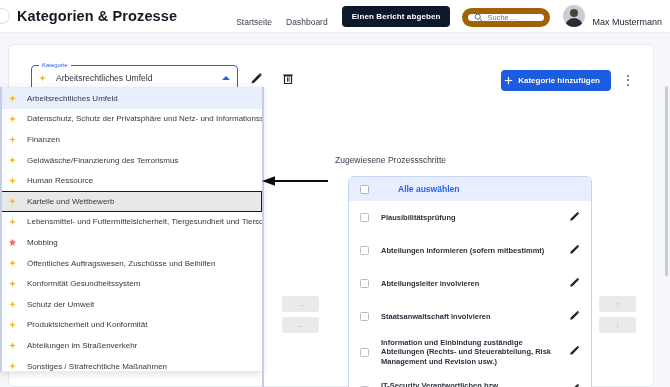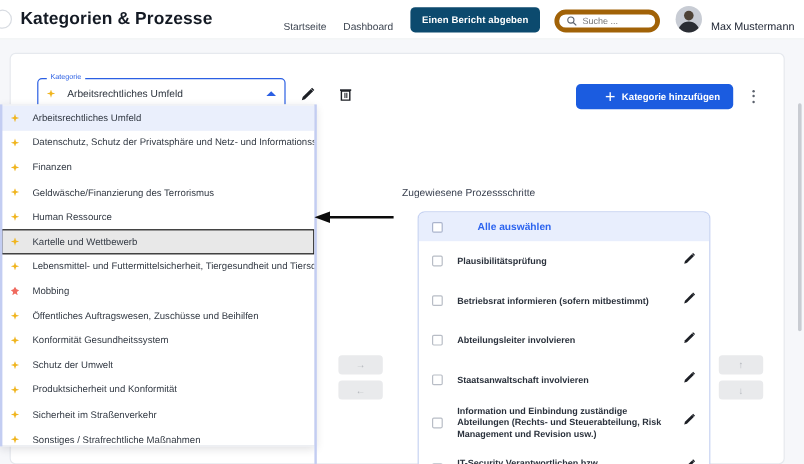--- a/index.html
+++ b/index.html
@@ -23,26 +23,26 @@
   }
   .page-title {
     margin-left:17px; font-size:14.5px; font-weight:bold; color:#141a24;
     letter-spacing:0.1px; white-space:nowrap;
   }
   .header-right { margin-left:auto; display:flex; align-items:flex-end; padding-right:8px; }
   .nav-link {
     font-size:8.5px; color:#3c4450; margin-right:14px; white-space:nowrap; cursor:pointer;
   }
   .report-btn {
-    background:#0c4a6e; color:#ffffff; font-size:8px; font-weight:bold;
+    background:#0f172a; color:#ffffff; font-size:8px; font-weight:bold;
     border-radius:4px; padding:6px 10px; white-space:nowrap; cursor:pointer;
     border:none; letter-spacing:0.1px;
   }
   .search-box {
-    margin-left:12px; width:88px; height:19px; border:4px solid #a16207;
+    margin-left:12px; width:88px; height:19px; border:6px solid #a16207;
     border-radius:10px; display:flex; align-items:center; padding:0 6px;
     background:#ffffff;
   }
   .search-box svg { flex:0 0 auto; }
   .search-input {
     border:none; outline:none; font-size:7.5px; color:#9aa1ab;
     margin-left:4px; width:100%; background:transparent;
     font-family:"Liberation Sans", sans-serif;
   }
   .avatar {
@@ -81,21 +81,21 @@
     border-left:4px solid transparent; border-right:4px solid transparent;
     border-bottom:4.5px solid #2b5fe3;
   }
   .icon-btn { position:absolute; cursor:pointer; }
   .icon-pencil { left:240px; top:26px; }
   .icon-trash { left:272px; top:26px; }
 
   .add-btn {
     position:absolute; right:42px; top:25px; background:#1b5ce0; color:#fff;
     font-size:8px; font-weight:bold; border:none; border-radius:4px;
-    padding:6px 11px 6px 24px; display:flex; align-items:center; gap:5px;
+    padding:6px 11px 6px 3px; display:flex; align-items:center; gap:5px;
     white-space:nowrap; cursor:pointer; font-family:"Liberation Sans", sans-serif;
   }
   .kebab {
     position:absolute; right:18px; top:26px; width:14px; height:18px;
     display:flex; flex-direction:column; align-items:center; justify-content:center;
     gap:2.5px; cursor:pointer;
   }
   .kebab i { width:2px; height:2px; border-radius:50%; background:#5a616c; display:block; }
 
   
@@ -246,21 +246,21 @@
           <div class="step-row">
             <span class="cb"></span>
             <span class="step-label">Plausibilitätsprüfung</span>
             <span class="step-pencil"><svg width="13" height="13" viewBox="0 0 24 24">
                 <path d="M4 20l1.2-4.2L16.1 4.9l3 3L8.2 18.8 4 20z" fill="#1c1f25"></path>
                 <path d="M17 4l3 3" stroke="#1c1f25" stroke-width="2"></path>
               </svg></span>
           </div>
           <div class="step-row">
             <span class="cb"></span>
-            <span class="step-label">Betriebsrat informieren (sofern mitbestimmt)</span>
+            <span class="step-label">Abteilungen informieren (sofern mitbestimmt)</span>
             <span class="step-pencil"><svg width="13" height="13" viewBox="0 0 24 24">
                 <path d="M4 20l1.2-4.2L16.1 4.9l3 3L8.2 18.8 4 20z" fill="#1c1f25"></path>
                 <path d="M17 4l3 3" stroke="#1c1f25" stroke-width="2"></path>
               </svg></span>
           </div>
           <div class="step-row">
             <span class="cb"></span>
             <span class="step-label">Abteilungsleiter involvieren</span>
             <span class="step-pencil"><svg width="13" height="13" viewBox="0 0 24 24">
                 <path d="M4 20l1.2-4.2L16.1 4.9l3 3L8.2 18.8 4 20z" fill="#1c1f25"></path>
@@ -352,21 +352,21 @@
         <div class="dd-item">
           <span class="diamond" style="background: rgb(240, 181, 31);"></span>
           <span class="dd-label">Schutz der Umwelt</span>
         </div>
         <div class="dd-item">
           <span class="diamond" style="background: rgb(240, 181, 31);"></span>
           <span class="dd-label">Produktsicherheit und Konformität</span>
         </div>
         <div class="dd-item">
           <span class="diamond" style="background: rgb(240, 181, 31);"></span>
-          <span class="dd-label">Sicherheit im Straßenverkehr</span>
+          <span class="dd-label">Abteilungen im Straßenverkehr</span>
         </div>
         <div class="dd-item">
           <span class="diamond" style="background: rgb(240, 181, 31);"></span>
           <span class="dd-label">Sonstiges / Strafrechtliche Maßnahmen</span>
         </div>
       </div>
   </div>
   <div class="dd-scrollbar"></div>
 
   <svg class="annot-arrow" viewBox="0 0 68 12">

